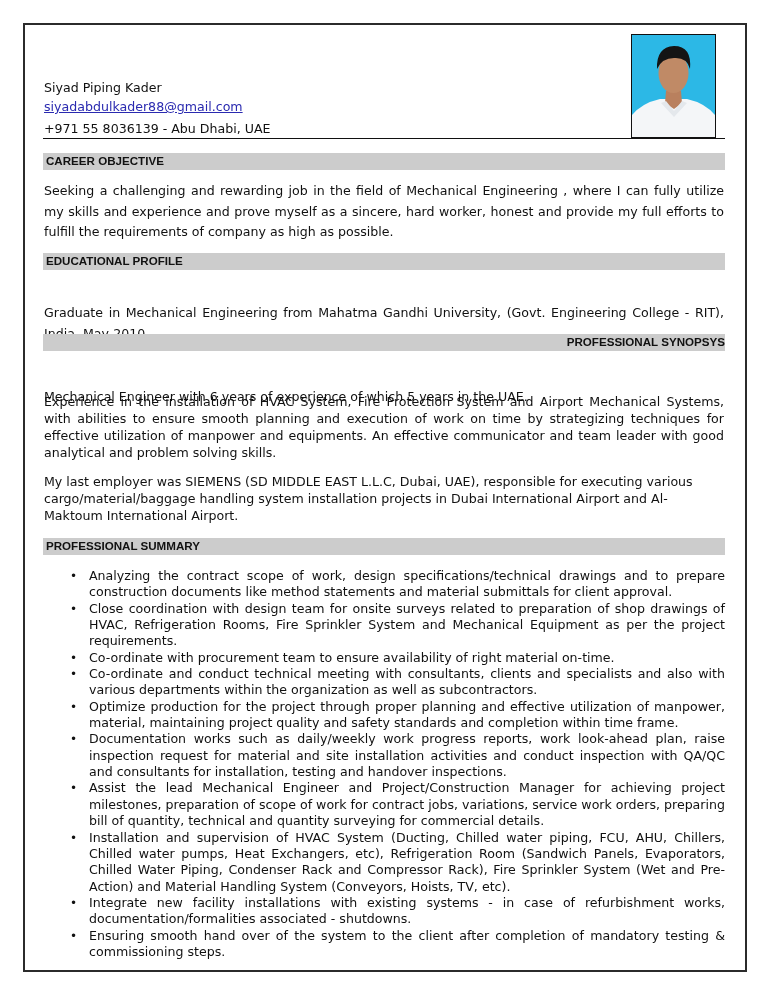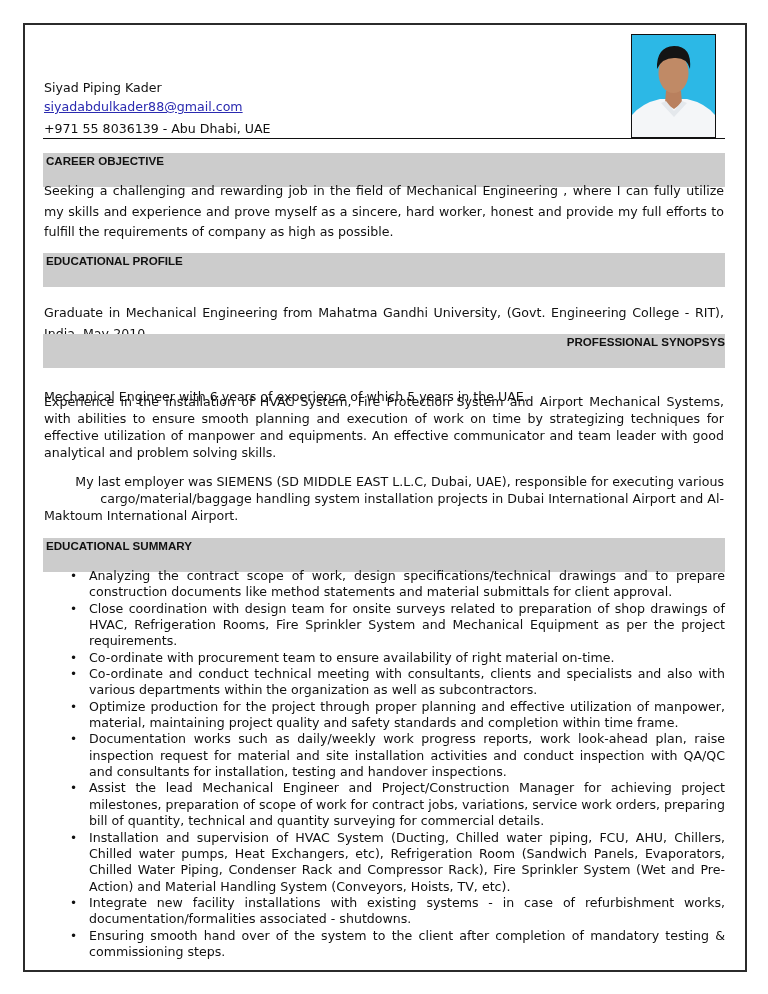--- a/index.html
+++ b/index.html
@@ -8,30 +8,30 @@
   .page-border { position: absolute; left: 23px; top: 23px; width: 720px; height: 945px;
                  border: 2px solid #2b2b2b; box-sizing: content-box; }
   .photo { position: absolute; left: 631px; top: 34px; width: 83px; height: 102px;
            border: 1.5px solid #111; overflow: hidden; background: #2cb8e6; }
   .photo svg { display: block; width: 100%; height: 100%; }
   .hdr { position: absolute; left: 44px; font-size: 12.6px; letter-spacing: 0px; }
   .hdr.name { top: 80px; }
   .hdr.email { top: 99px; color: #1a0dab; text-decoration: underline; color: #2a2ab0; }
   .hdr.phone { top: 121px; }
   .hdr-rule { position: absolute; left: 43px; top: 138px; width: 682px; height: 0; border-top: 1.8px solid #111; }
-  .bar { position: absolute; left: 43px; width: 682px; height: 34px; background: #cccccc;
+  .bar { position: absolute; left: 43px; width: 682px; height: 17px; background: #cccccc;
          font-family: "Liberation Sans", sans-serif; font-weight: bold; font-size: 11.6px;
          line-height: 16px; padding-left: 3px; box-sizing: border-box; color: #111; }
   .para { position: absolute; left: 44px; width: 680px; font-size: 12.6px; text-align: justify;
           text-align-last: left; }
   .p-career { top: 181px; line-height: 20.5px; }
   .p-edu { top: 276px; line-height: 20.5px; margin-top: 27px; }
   .p-syn1 { top: 388px; line-height: 17px; }
   .p-syn2 { top: 393px; line-height: 17px; }
-  .p-syn3 { top: 473px; line-height: 17px; text-align: right; }
+  .p-syn3 { top: 473px; line-height: 17px; text-align: left; }
   .bullets { position: absolute; left: 44px; top: 568px; width: 681px; margin: 0; padding: 0; list-style: none;
              font-size: 12.6px; line-height: 16.35px; }
   .bullets li { position: relative; padding-left: 45px; text-align: justify; text-align-last: left; }
   .bullets li .dot { position: absolute; left: 26px; top: 0; font-size: 12px; }
 </style>
 </head>
 <body>
 
 <div class="page-border"></div>
 
@@ -55,21 +55,21 @@
 <div class="para p-career">Seeking a challenging and rewarding job in the field of Mechanical Engineering , where I can fully utilize my skills and experience and prove myself as a sincere, hard worker, honest and provide my full efforts to fulfill the requirements of company as high as possible.</div>
 
 <div class="bar" style="top:253px;">EDUCATIONAL PROFILE</div>
 <div class="para p-edu">Graduate in Mechanical Engineering from Mahatma Gandhi University, (Govt. Engineering College - RIT), India. May-2010.</div>
 
 <div class="bar" style="top:334px;text-align:right;">PROFESSIONAL SYNOPSYS</div>
 <div class="para p-syn1">Mechanical Engineer with 6 years of experience of which 5 years in the UAE.</div>
 <div class="para p-syn2">Experience in the installation of HVAC System, Fire Protection System and Airport Mechanical Systems, with abilities to ensure smooth planning and execution of work on time by strategizing techniques for effective utilization of manpower and equipments. An effective communicator and team leader with good analytical and problem solving skills.</div>
 <div class="para p-syn3">My last employer was SIEMENS (SD MIDDLE EAST L.L.C, Dubai, UAE), responsible for executing various cargo/material/baggage handling system installation projects in Dubai International Airport and Al-Maktoum International Airport.</div>
 
-<div class="bar" style="top:538px;">EDUCATIONAL SUMMARY</div>
+<div class="bar" style="top:538px;">PROFESSIONAL SUMMARY</div>
 <ul class="bullets">
   <li><span class="dot">•</span><span>Analyzing the contract scope of work, design specifications/technical drawings and to prepare construction documents like method statements and material submittals for client approval.</span></li>
   <li><span class="dot">•</span><span>Close coordination with design team for onsite surveys related to preparation of shop drawings of HVAC, Refrigeration Rooms, Fire Sprinkler System and Mechanical Equipment as per the project requirements.</span></li>
   <li><span class="dot">•</span><span>Co-ordinate with procurement team to ensure availability of right material on-time.</span></li>
   <li><span class="dot">•</span><span>Co-ordinate and conduct technical meeting with consultants, clients and specialists and also with various departments within the organization as well as subcontractors.</span></li>
   <li><span class="dot">•</span><span>Optimize production for the project through proper planning and effective utilization of manpower, material, maintaining project quality and safety standards and completion within time frame.</span></li>
   <li><span class="dot">•</span><span>Documentation works such as daily/weekly work progress reports, work look-ahead plan, raise inspection request for material and site installation activities and conduct inspection with QA/QC and consultants for  installation, testing and handover inspections.</span></li>
   <li><span class="dot">•</span><span>Assist the lead Mechanical Engineer and Project/Construction Manager  for achieving project milestones, preparation of scope of work for contract jobs, variations, service work orders, preparing bill of quantity, technical and quantity surveying for commercial details.</span></li>
   <li><span class="dot">•</span><span>Installation and supervision of HVAC System (Ducting, Chilled water piping, FCU, AHU, Chillers, Chilled water pumps, Heat Exchangers, etc), Refrigeration Room (Sandwich Panels, Evaporators, Chilled Water Piping, Condenser Rack and Compressor Rack), Fire Sprinkler System (Wet and Pre-Action) and Material Handling System (Conveyors, Hoists, TV, etc).</span></li>
   <li><span class="dot">•</span><span>Integrate new facility installations with existing systems - in case of refurbishment works, documentation/formalities associated - shutdowns.</span></li>

